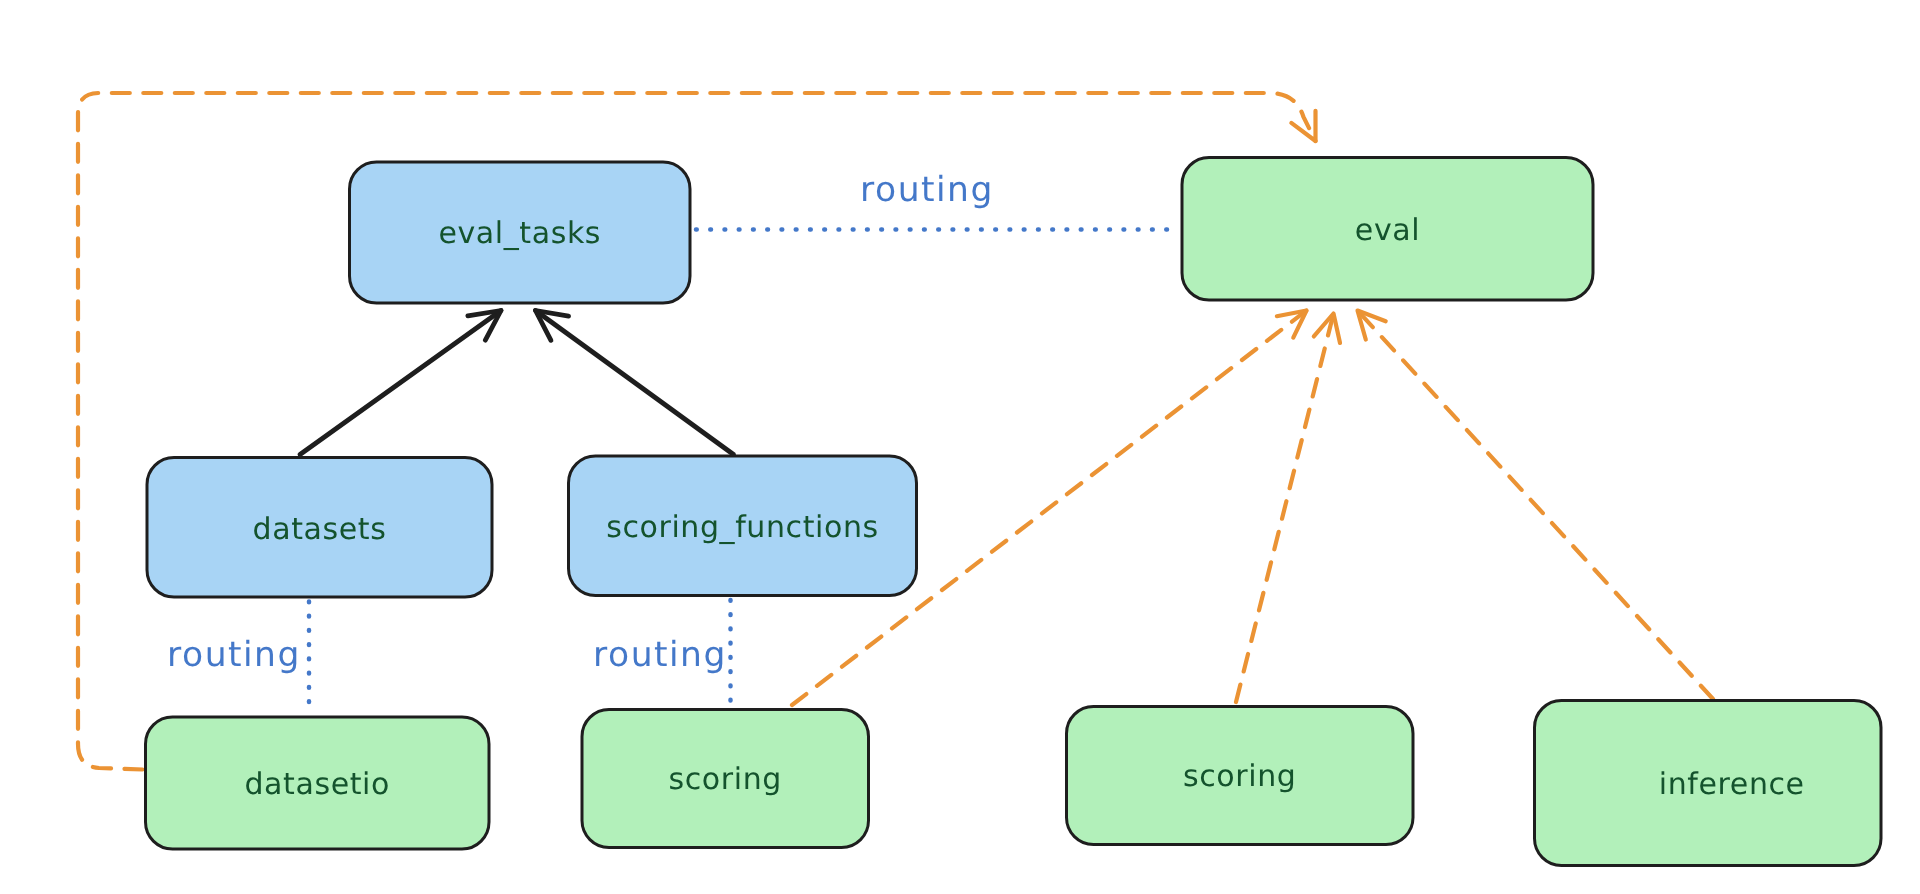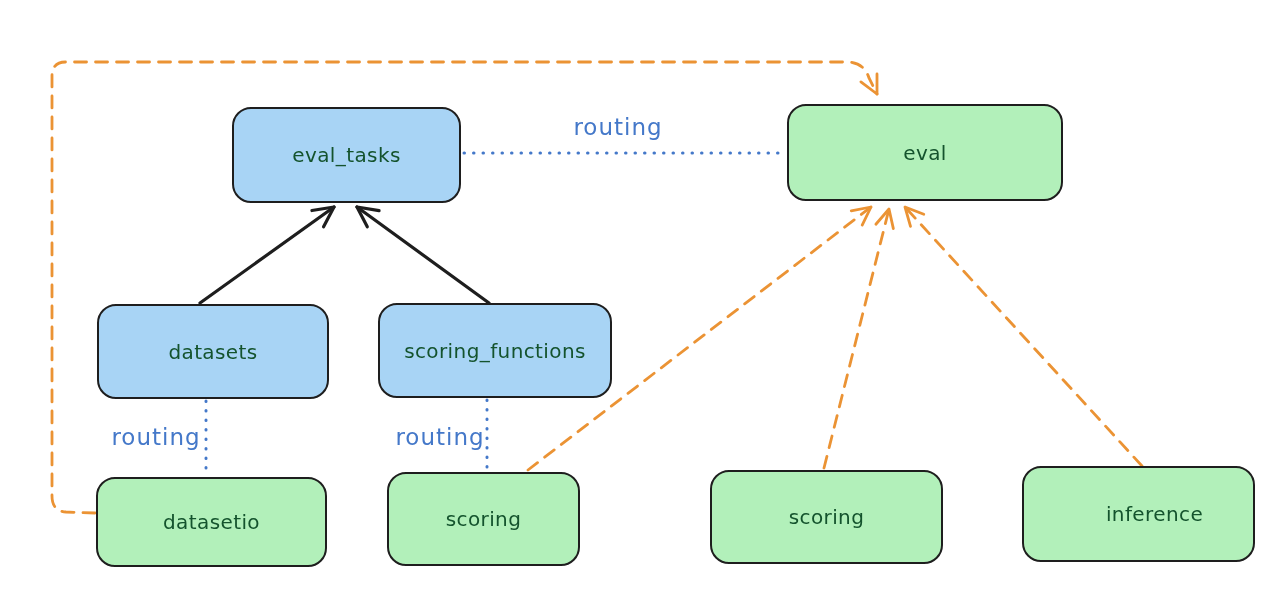--- a/index.html
+++ b/index.html
@@ -84,21 +84,21 @@
   </div>
   <div class="node" style="left: 96px; top: 477px; width: 231px; height: 90px; background: rgb(178, 240, 186); border-color: rgb(30, 30, 30);">
     <span class="node-label">datasetio</span>
   </div>
   <div class="node" style="left: 387px; top: 472px; width: 193px; height: 94px; background: rgb(178, 240, 186); border-color: rgb(30, 30, 30);">
     <span class="node-label">scoring</span>
   </div>
   <div class="node" style="left: 710px; top: 470px; width: 233px; height: 94px; background: rgb(178, 240, 186); border-color: rgb(30, 30, 30);">
     <span class="node-label">scoring</span>
   </div>
-  <div class="node" style="left: 1022px; top: 466px; width: 233px; height: 96px; background: rgb(178, 240, 186); border-color: rgb(30, 30, 30); padding-left: 32px;">
+  <div class="node" style="left: 1022px; top: 466px; width: 233px; height: 112px; background: rgb(178, 240, 186); border-color: rgb(30, 30, 30); padding-left: 32px;">
     <span class="node-label">inference</span>
   </div>
 
   <div class="edge-label" style="left: 618px; top: 127px; color: rgb(68, 120, 201);">routing</div>
   <div class="edge-label" style="left: 156px; top: 437px; color: rgb(68, 120, 201);">routing</div>
   <div class="edge-label" style="left: 440px; top: 437px; color: rgb(68, 120, 201);">routing</div>
 
 </div>
 
 </body></html>

